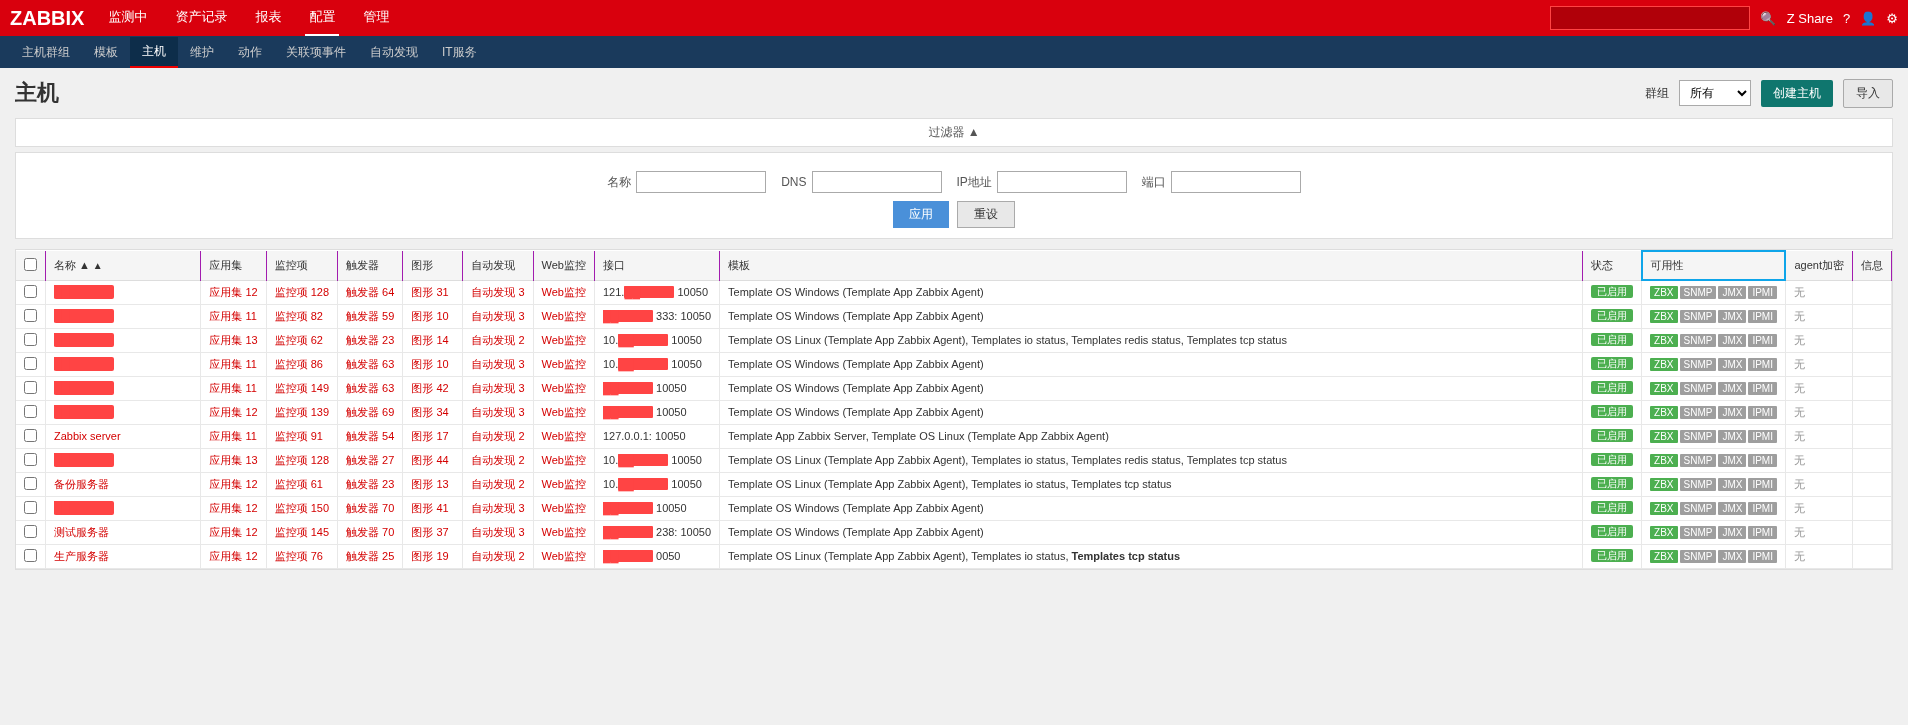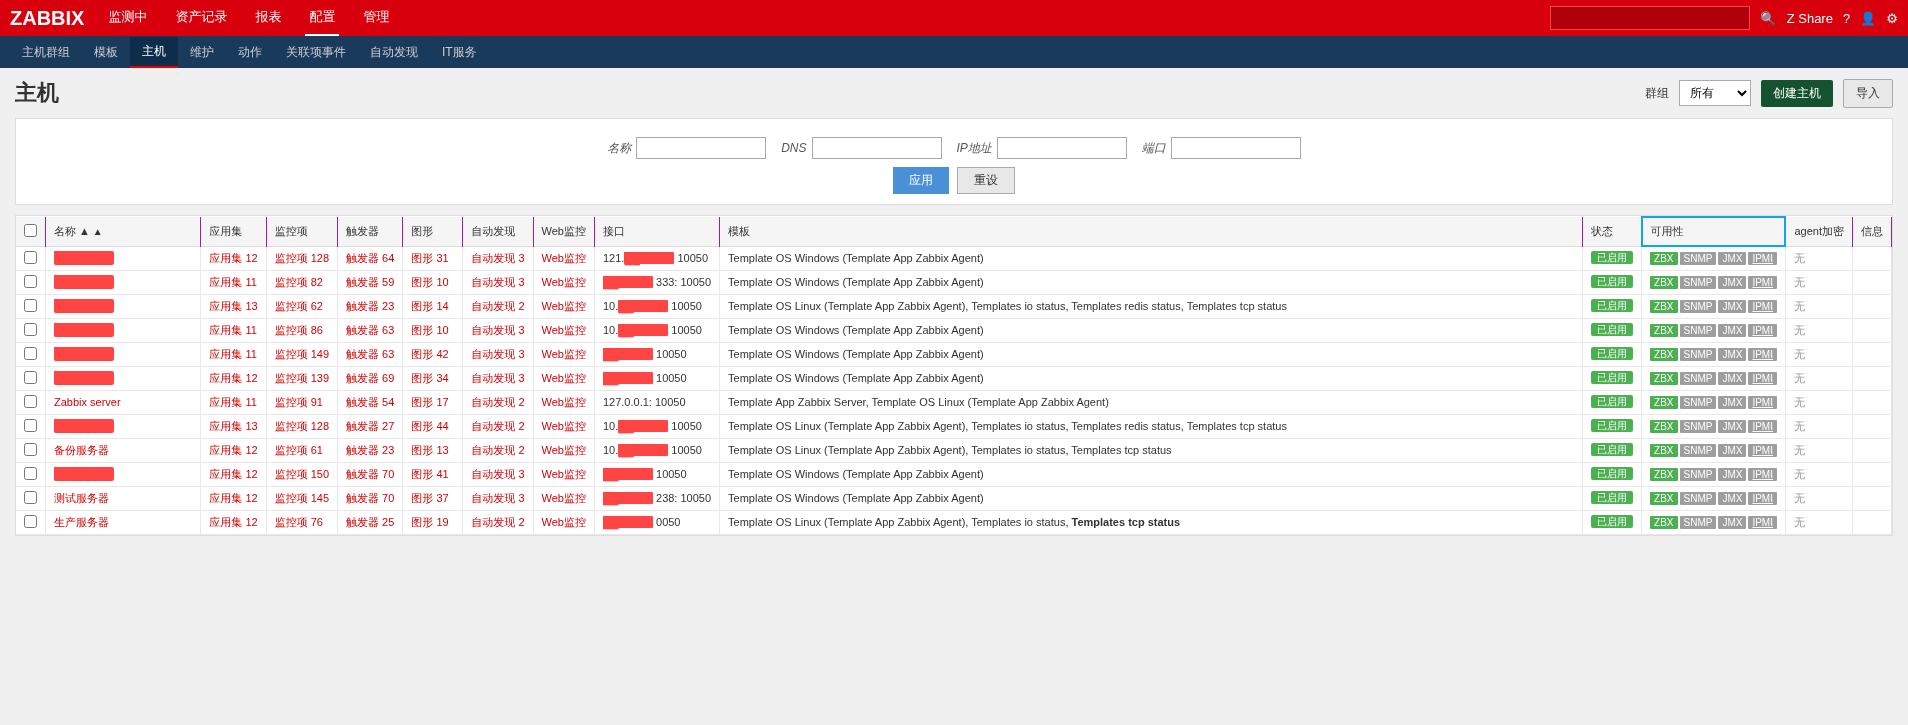--- a/index.html
+++ b/index.html
@@ -22,29 +22,29 @@
 
     
     .page-content { padding: 10px 15px; background: #f0f0f0; min-height: calc(100vh - 68px); }
 
     
     .page-header { display: flex; align-items: center; justify-content: space-between; margin-bottom: 10px; }
     .page-title { font-size: 22px; font-weight: bold; color: #333; }
     .page-actions { display: flex; align-items: center; gap: 10px; }
     .group-label { font-size: 12px; }
     .group-select { padding: 4px 20px 4px 6px; font-size: 12px; border: 1px solid #aaa; background: white; }
-    .btn-primary { background: #14532d; color: white; border: none; padding: 5px 12px; font-size: 12px; cursor: pointer; border-radius: 2px; }
+    .btn-primary { background: #0f766e; color: white; border: none; padding: 5px 12px; font-size: 12px; cursor: pointer; border-radius: 2px; }
     .btn-secondary { background: #e8e8e8; color: #333; border: 1px solid #aaa; padding: 5px 12px; font-size: 12px; cursor: pointer; border-radius: 2px; }
 
     
     .filter-section { background: white; border: 1px solid #ddd; padding: 10px; margin-bottom: 10px; }
     .filter-toggle { text-align: center; background: white; border: 1px solid #ddd; padding: 5px; margin-bottom: 5px; cursor: pointer; font-size: 12px; color: #555; }
     .filter-row { display: flex; align-items: center; gap: 15px; justify-content: center; margin: 8px 0; }
     .filter-field { display: flex; align-items: center; gap: 5px; }
-    .filter-label { font-size: 12px; color: #555; font-style: italic; }
+    .filter-label { font-size: 12px; color: #555; }
     .filter-input { border: 1px solid #aaa; padding: 3px 6px; font-size: 12px; width: 130px; }
     .filter-buttons { display: flex; gap: 8px; justify-content: center; margin-top: 8px; }
     .btn-apply { background: #4a90d9; color: white; border: none; padding: 4px 16px; font-size: 12px; cursor: pointer; }
     .btn-reset { background: #e8e8e8; color: #333; border: 1px solid #aaa; padding: 4px 16px; font-size: 12px; cursor: pointer; }
 
     
     .table-container { background: white; border: 1px solid #ddd; }
     table { width: 100%; border-collapse: collapse; font-size: 12px; }
     thead tr { background: #f5f5f5; border-bottom: 1px solid #ddd; }
     th { padding: 6px 8px; text-align: left; font-weight: normal; color: #333; border-right: 1px solid #a21caf; white-space: nowrap; font-size: 11px; }
@@ -67,21 +67,21 @@
     .name-link { color: #d40000; cursor: pointer; text-decoration: none; }
     .redacted { display: inline-block; background: #ff4444; color: #ff4444; border-radius: 2px; min-width: 60px; height: 14px; vertical-align: middle; }
 
     .status-badge { background: #4caf50; color: white; padding: 1px 6px; border-radius: 2px; font-size: 10px; }
 
     .avail-group { display: flex; gap: 2px; }
     .avail-btn { padding: 1px 4px; font-size: 10px; border: none; cursor: pointer; color: white; border-radius: 1px; }
     .avail-zbx { background: #4caf50; }
     .avail-snmp { background: #9e9e9e; }
     .avail-jmx { background: #9e9e9e; }
-    .avail-ipmi { background: #9e9e9e; text-decoration: underline; }
+    .avail-ipmi { background: #9e9e9e; }
 
     .no-info { color: #999; }
 
     .sort-asc::after { content: ' ▲'; font-size: 10px; }
 
     .avail-highlight { border: 2px solid #0ea5e9; }
   </style>
 </head>
 <body>
 
@@ -123,20 +123,21 @@
       <span class="group-label">群组</span>
       <select class="group-select">
         <option>所有</option>
       </select>
       <button class="btn-primary">创建主机</button>
       <button class="btn-secondary">导入</button>
     </div>
   </div>
 
   <div>
+    <div class="filter-toggle">过滤器 ▲</div>
     <div class="filter-section">
       <div class="filter-row">
         <div class="filter-field">
           <span class="filter-label">名称</span>
           <input class="filter-input" type="text" style="">
         </div>
         <div class="filter-field">
           <span class="filter-label">DNS</span>
           <input class="filter-input" type="text" style="">
         </div>

